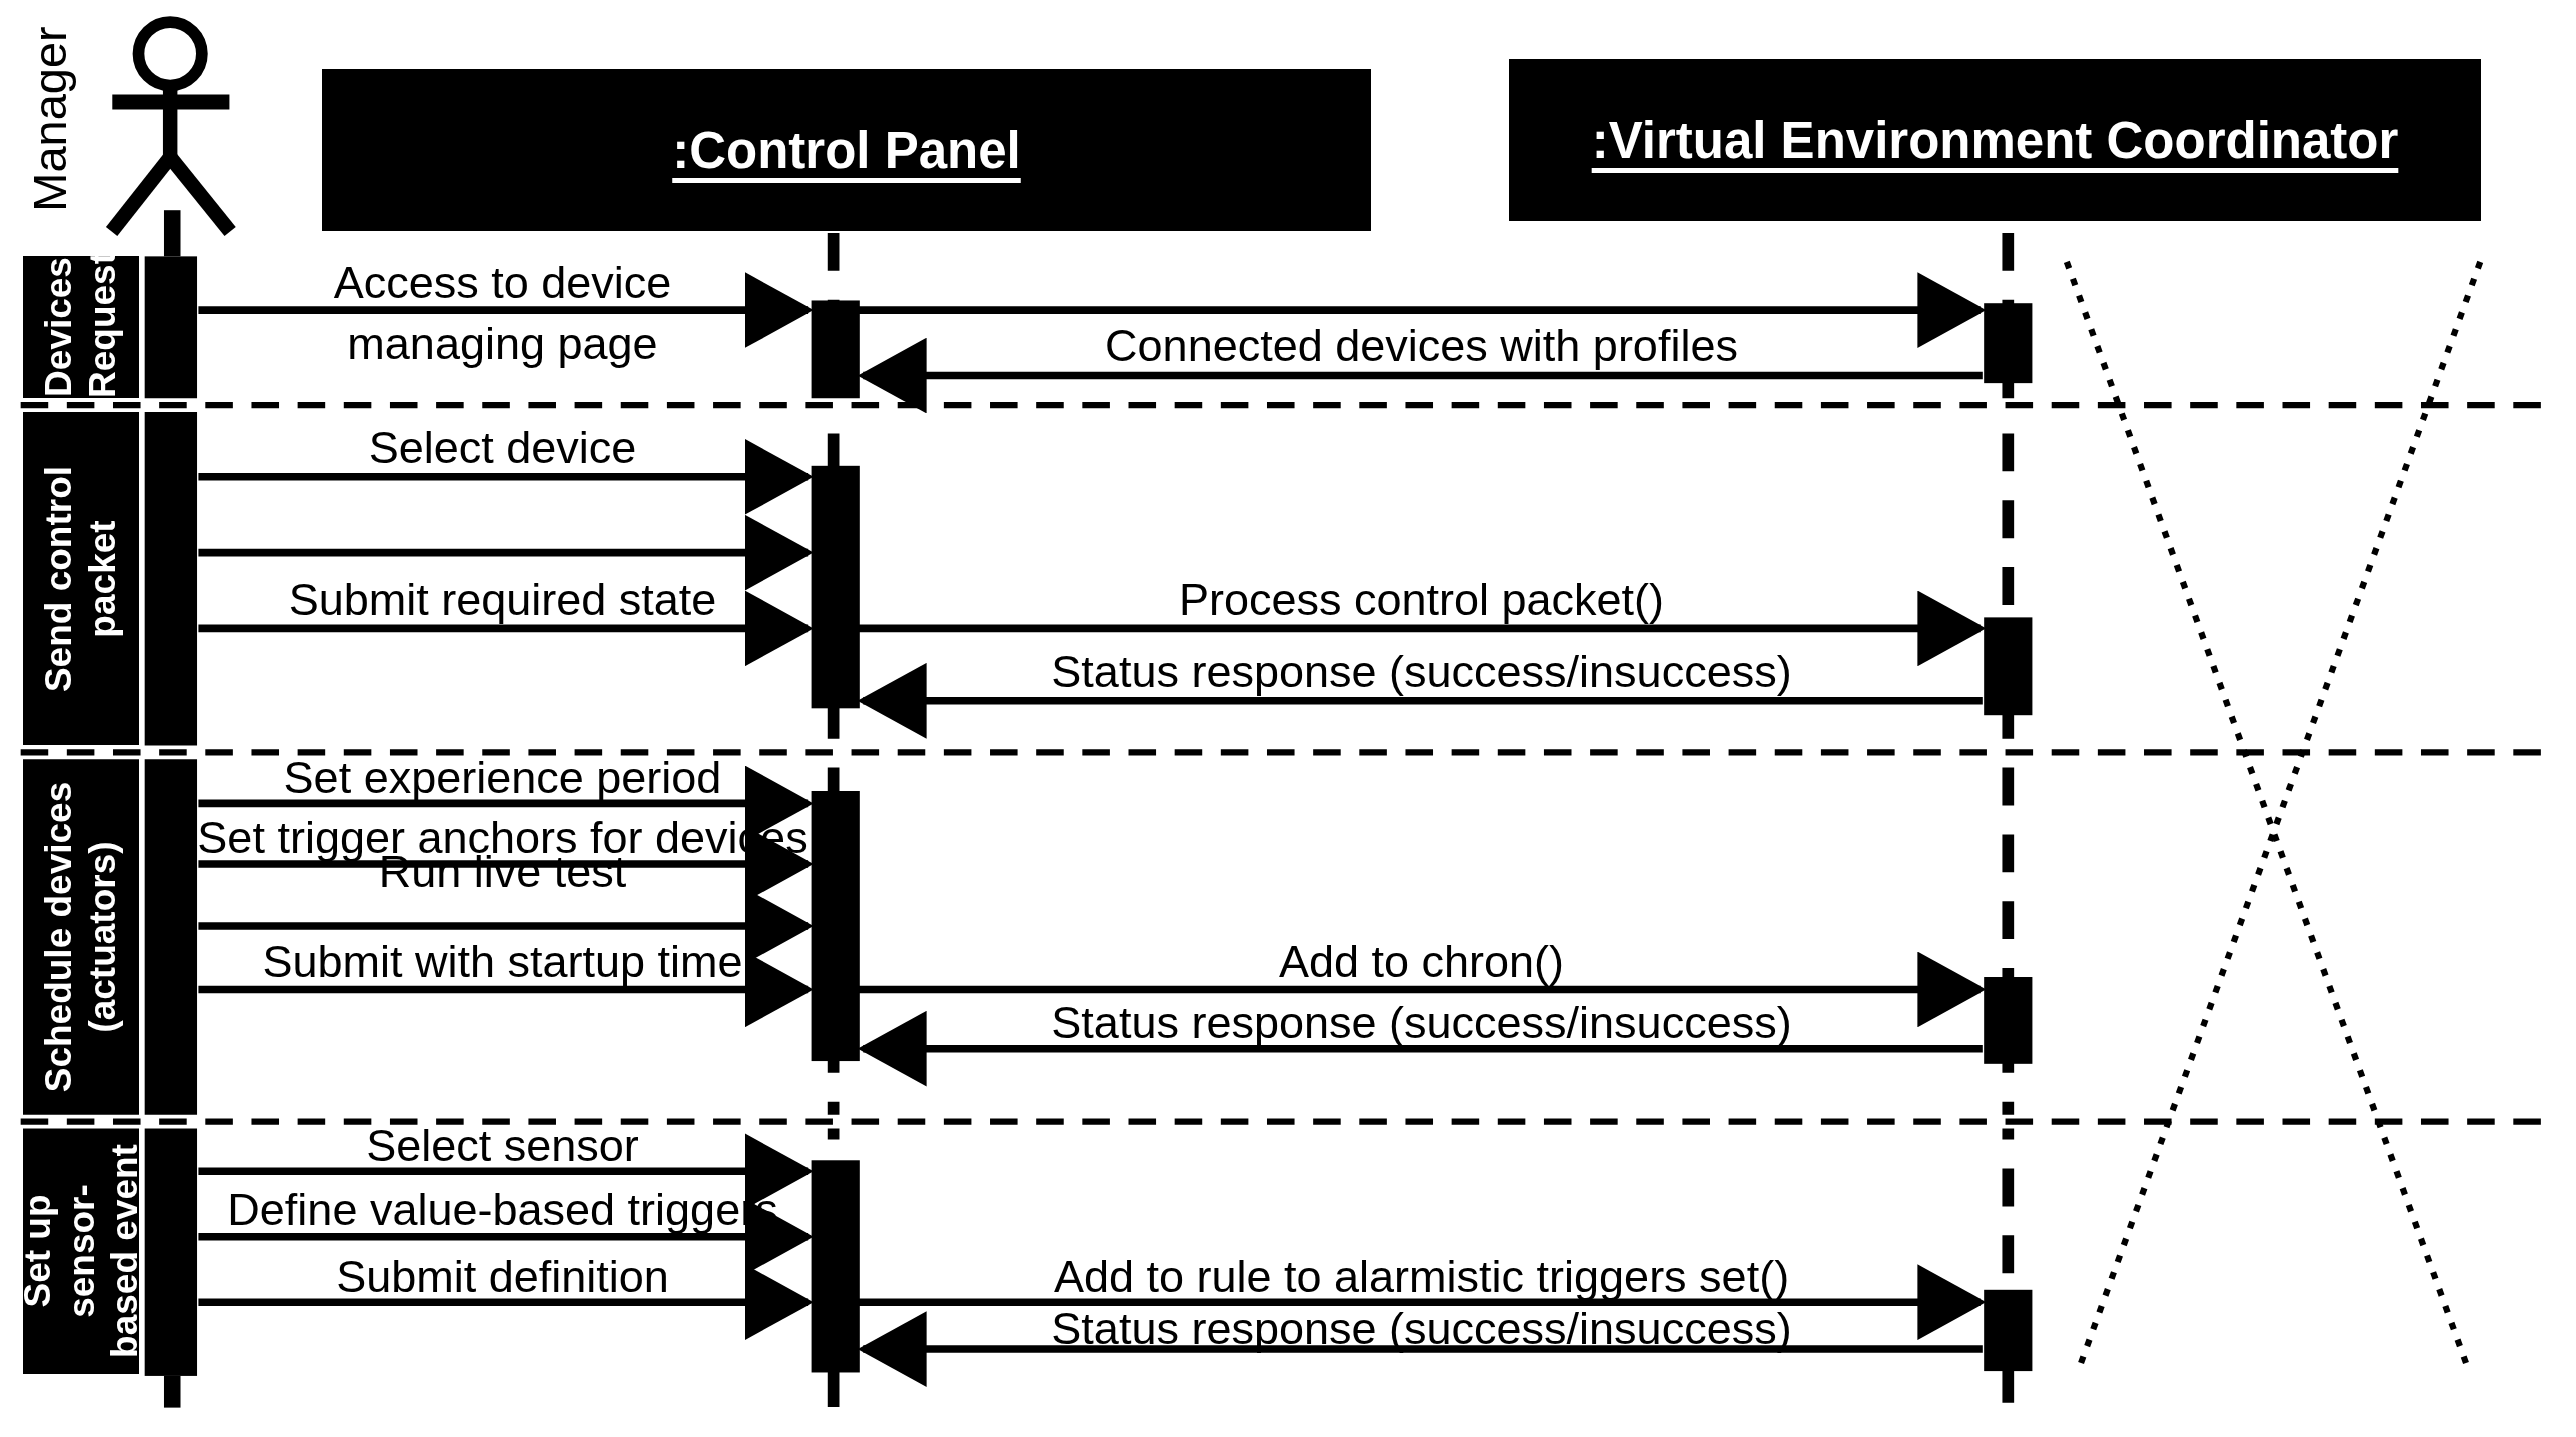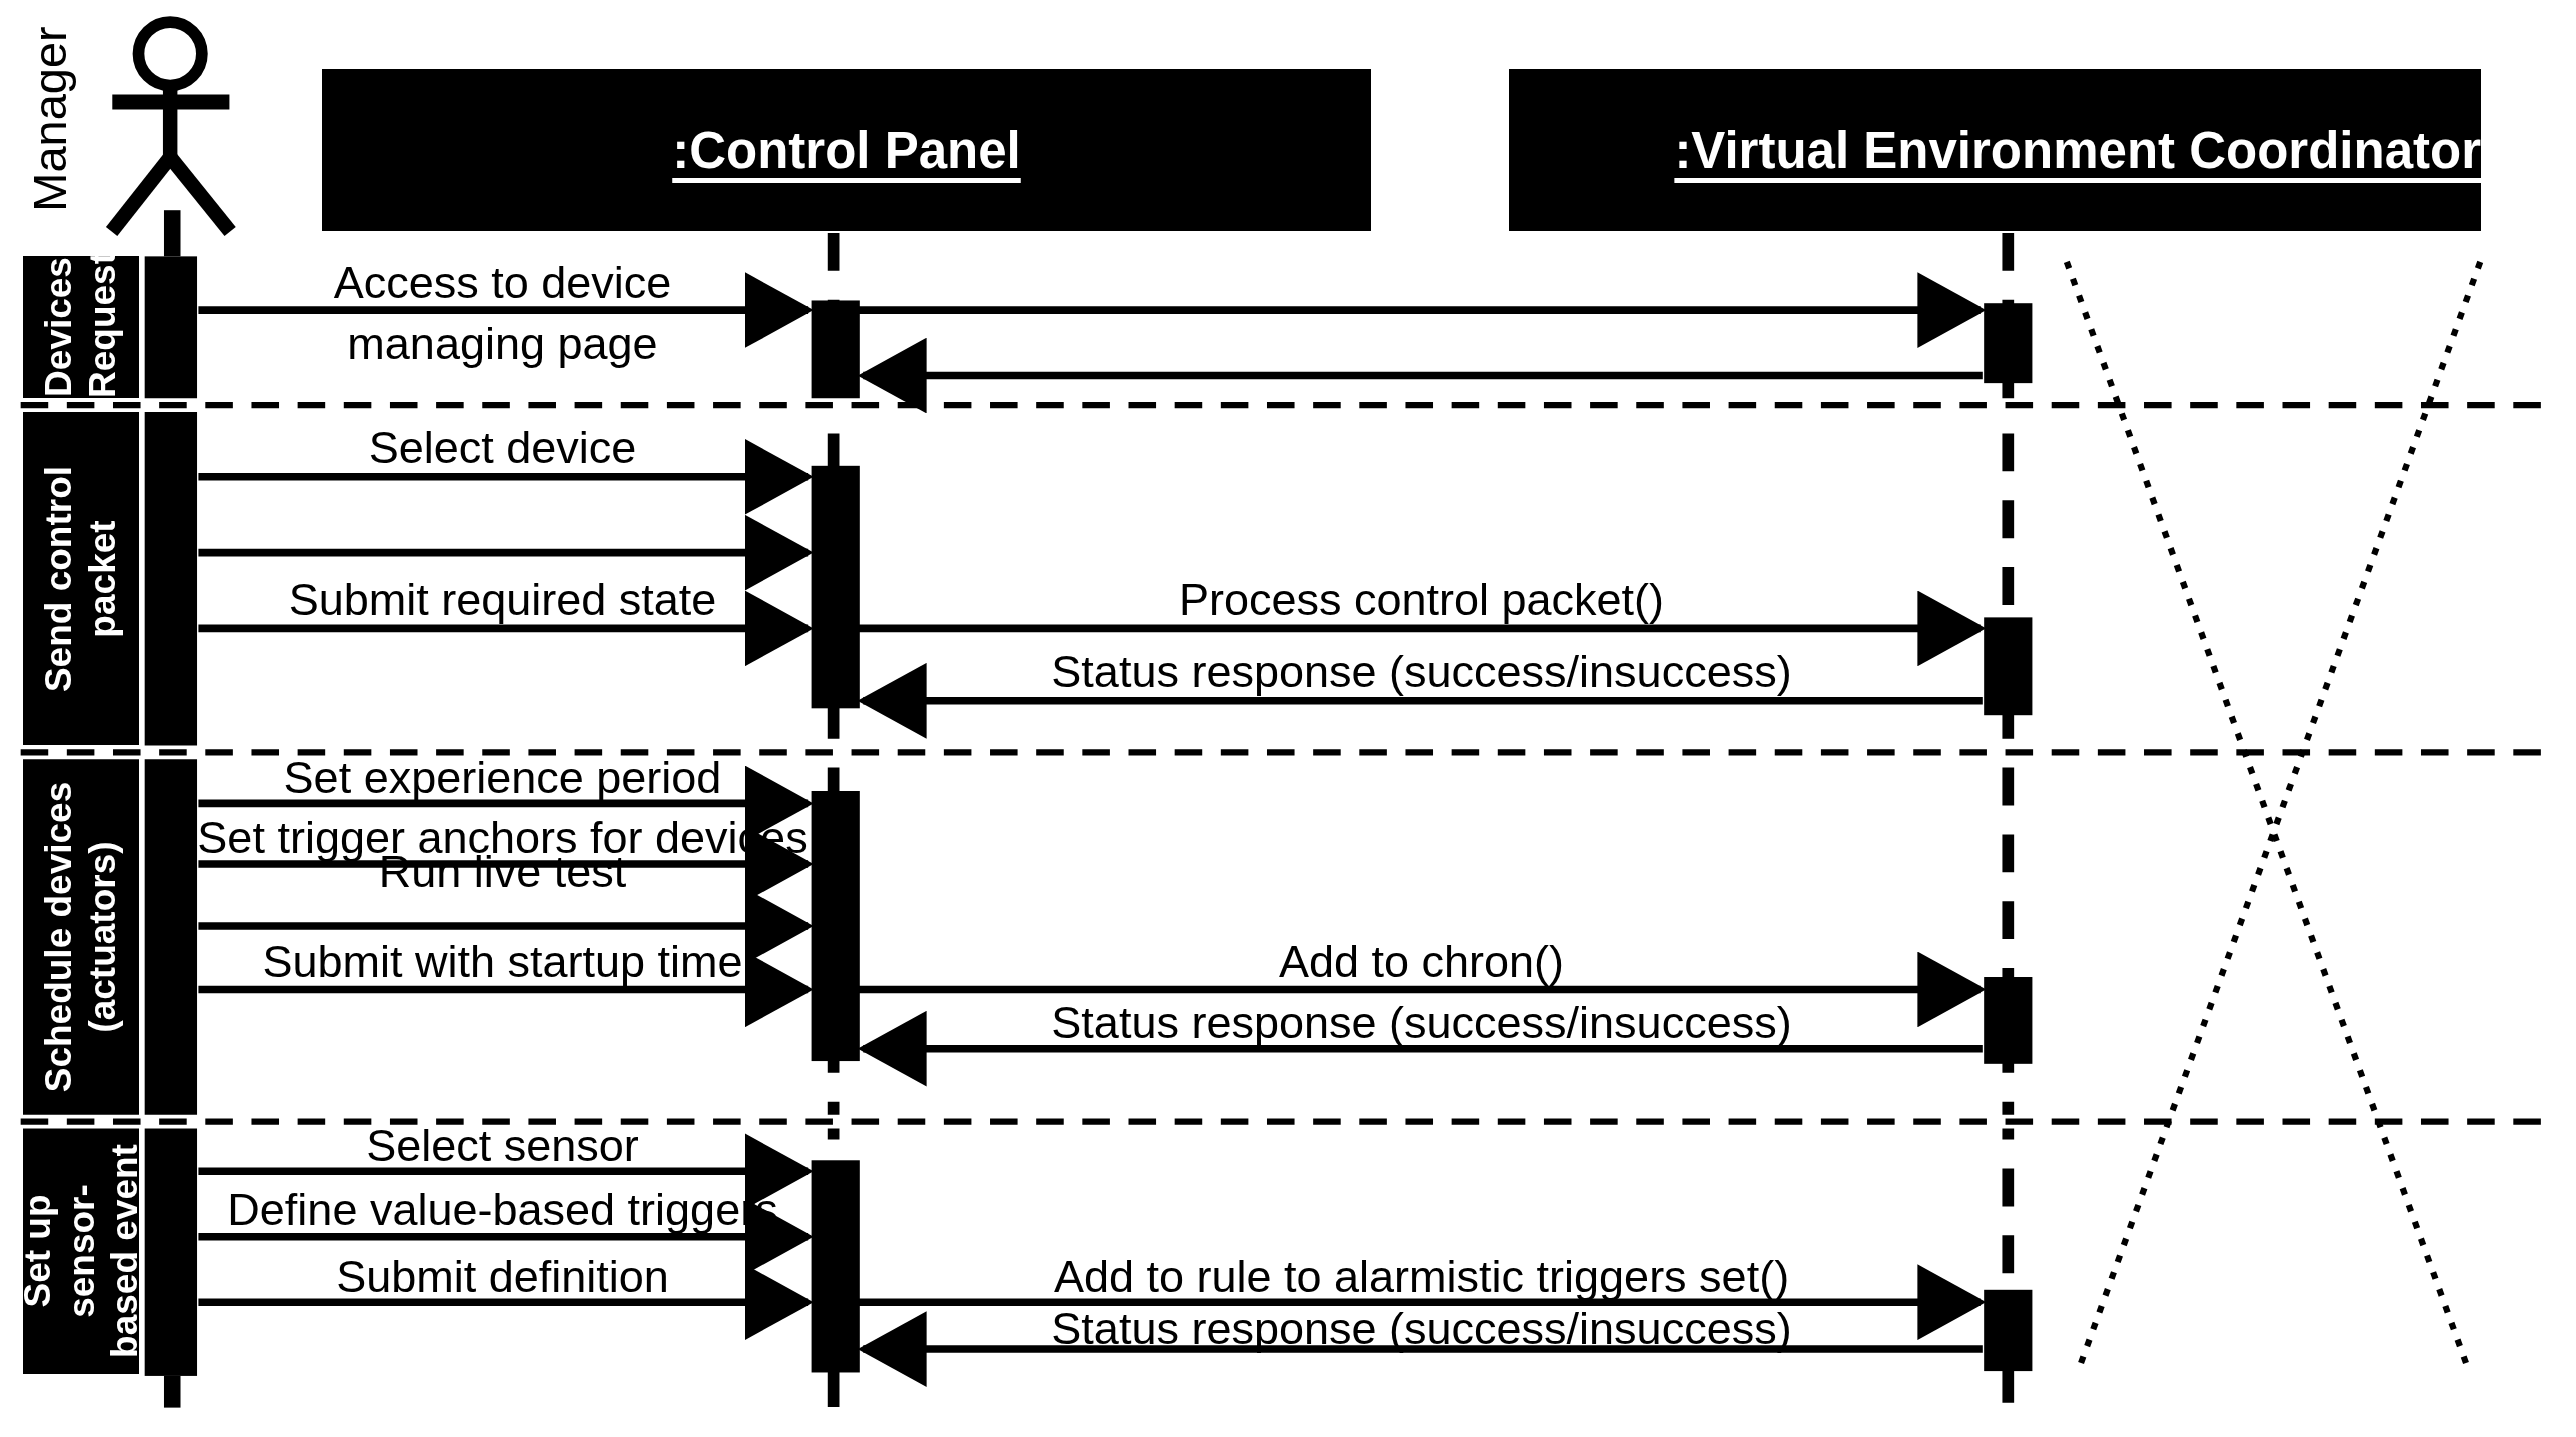--- a/index.html
+++ b/index.html
@@ -41,21 +41,21 @@
   svg{position:absolute;left:0;top:0;}
 </style>
 </head>
 <body>
 
 <div class="stage">
 
   <div class="hdr" style="left:322px;top:69px;width:1049px;height:162px;">
     <span>:Control Panel</span>
   </div>
-  <div class="hdr" style="left:1509px;top:69px;width:972px;height:162px;justify-content:flex-end;">
+  <div class="hdr" style="left:1509px;top:59px;width:972px;height:162px;">
     <span>:Virtual Environment Coordinator</span>
   </div>
 
   <div class="lane" style="top:256px;height:142px;">
     <div class="rot" style="width:142px;">Devices
 Request</div>
   </div>
   <div class="lane" style="top:412px;height:333px;">
     <div class="rot" style="width:333px;">Send control
 packet</div>
@@ -142,20 +142,21 @@
       <line x1="288" y1="1700" x2="1173" y2="1700" marker-end="url(#arr)"></line>
       <line x1="288" y1="1795" x2="1173" y2="1795" marker-end="url(#arr)"></line>
       <line x1="288" y1="1890" x2="1173" y2="1890" marker-end="url(#arr)"></line>
       <line x1="1246" y1="1890" x2="2875" y2="1890" marker-end="url(#arr)"></line>
       <line x1="2878" y1="1958" x2="1253" y2="1958" marker-end="url(#arr)"></line>
     </g>
   </svg>
 
   <div class="msg msgL two" style="top:252px;">Access to device
 managing page</div>
+  <div class="msg msgR" style="top:322px;">Connected devices with profiles</div>
 
   <div class="msg msgL" style="top:424px;">Select device</div>
   <div class="msg msgL" style="top:576px;">Submit required state</div>
   <div class="msg msgR" style="top:576px;">Process control packet()</div>
   <div class="msg msgR" style="top:648px;">Status response (success/insuccess)</div>
 
   <div class="msg msgL" style="top:754px;">Set experience period</div>
   <div class="msg msgL" style="top:814px;">Set trigger anchors for devices</div>
   <div class="msg msgL" style="top:848px;">Run live test</div>
   <div class="msg msgL" style="top:938px;">Submit with startup time</div>

